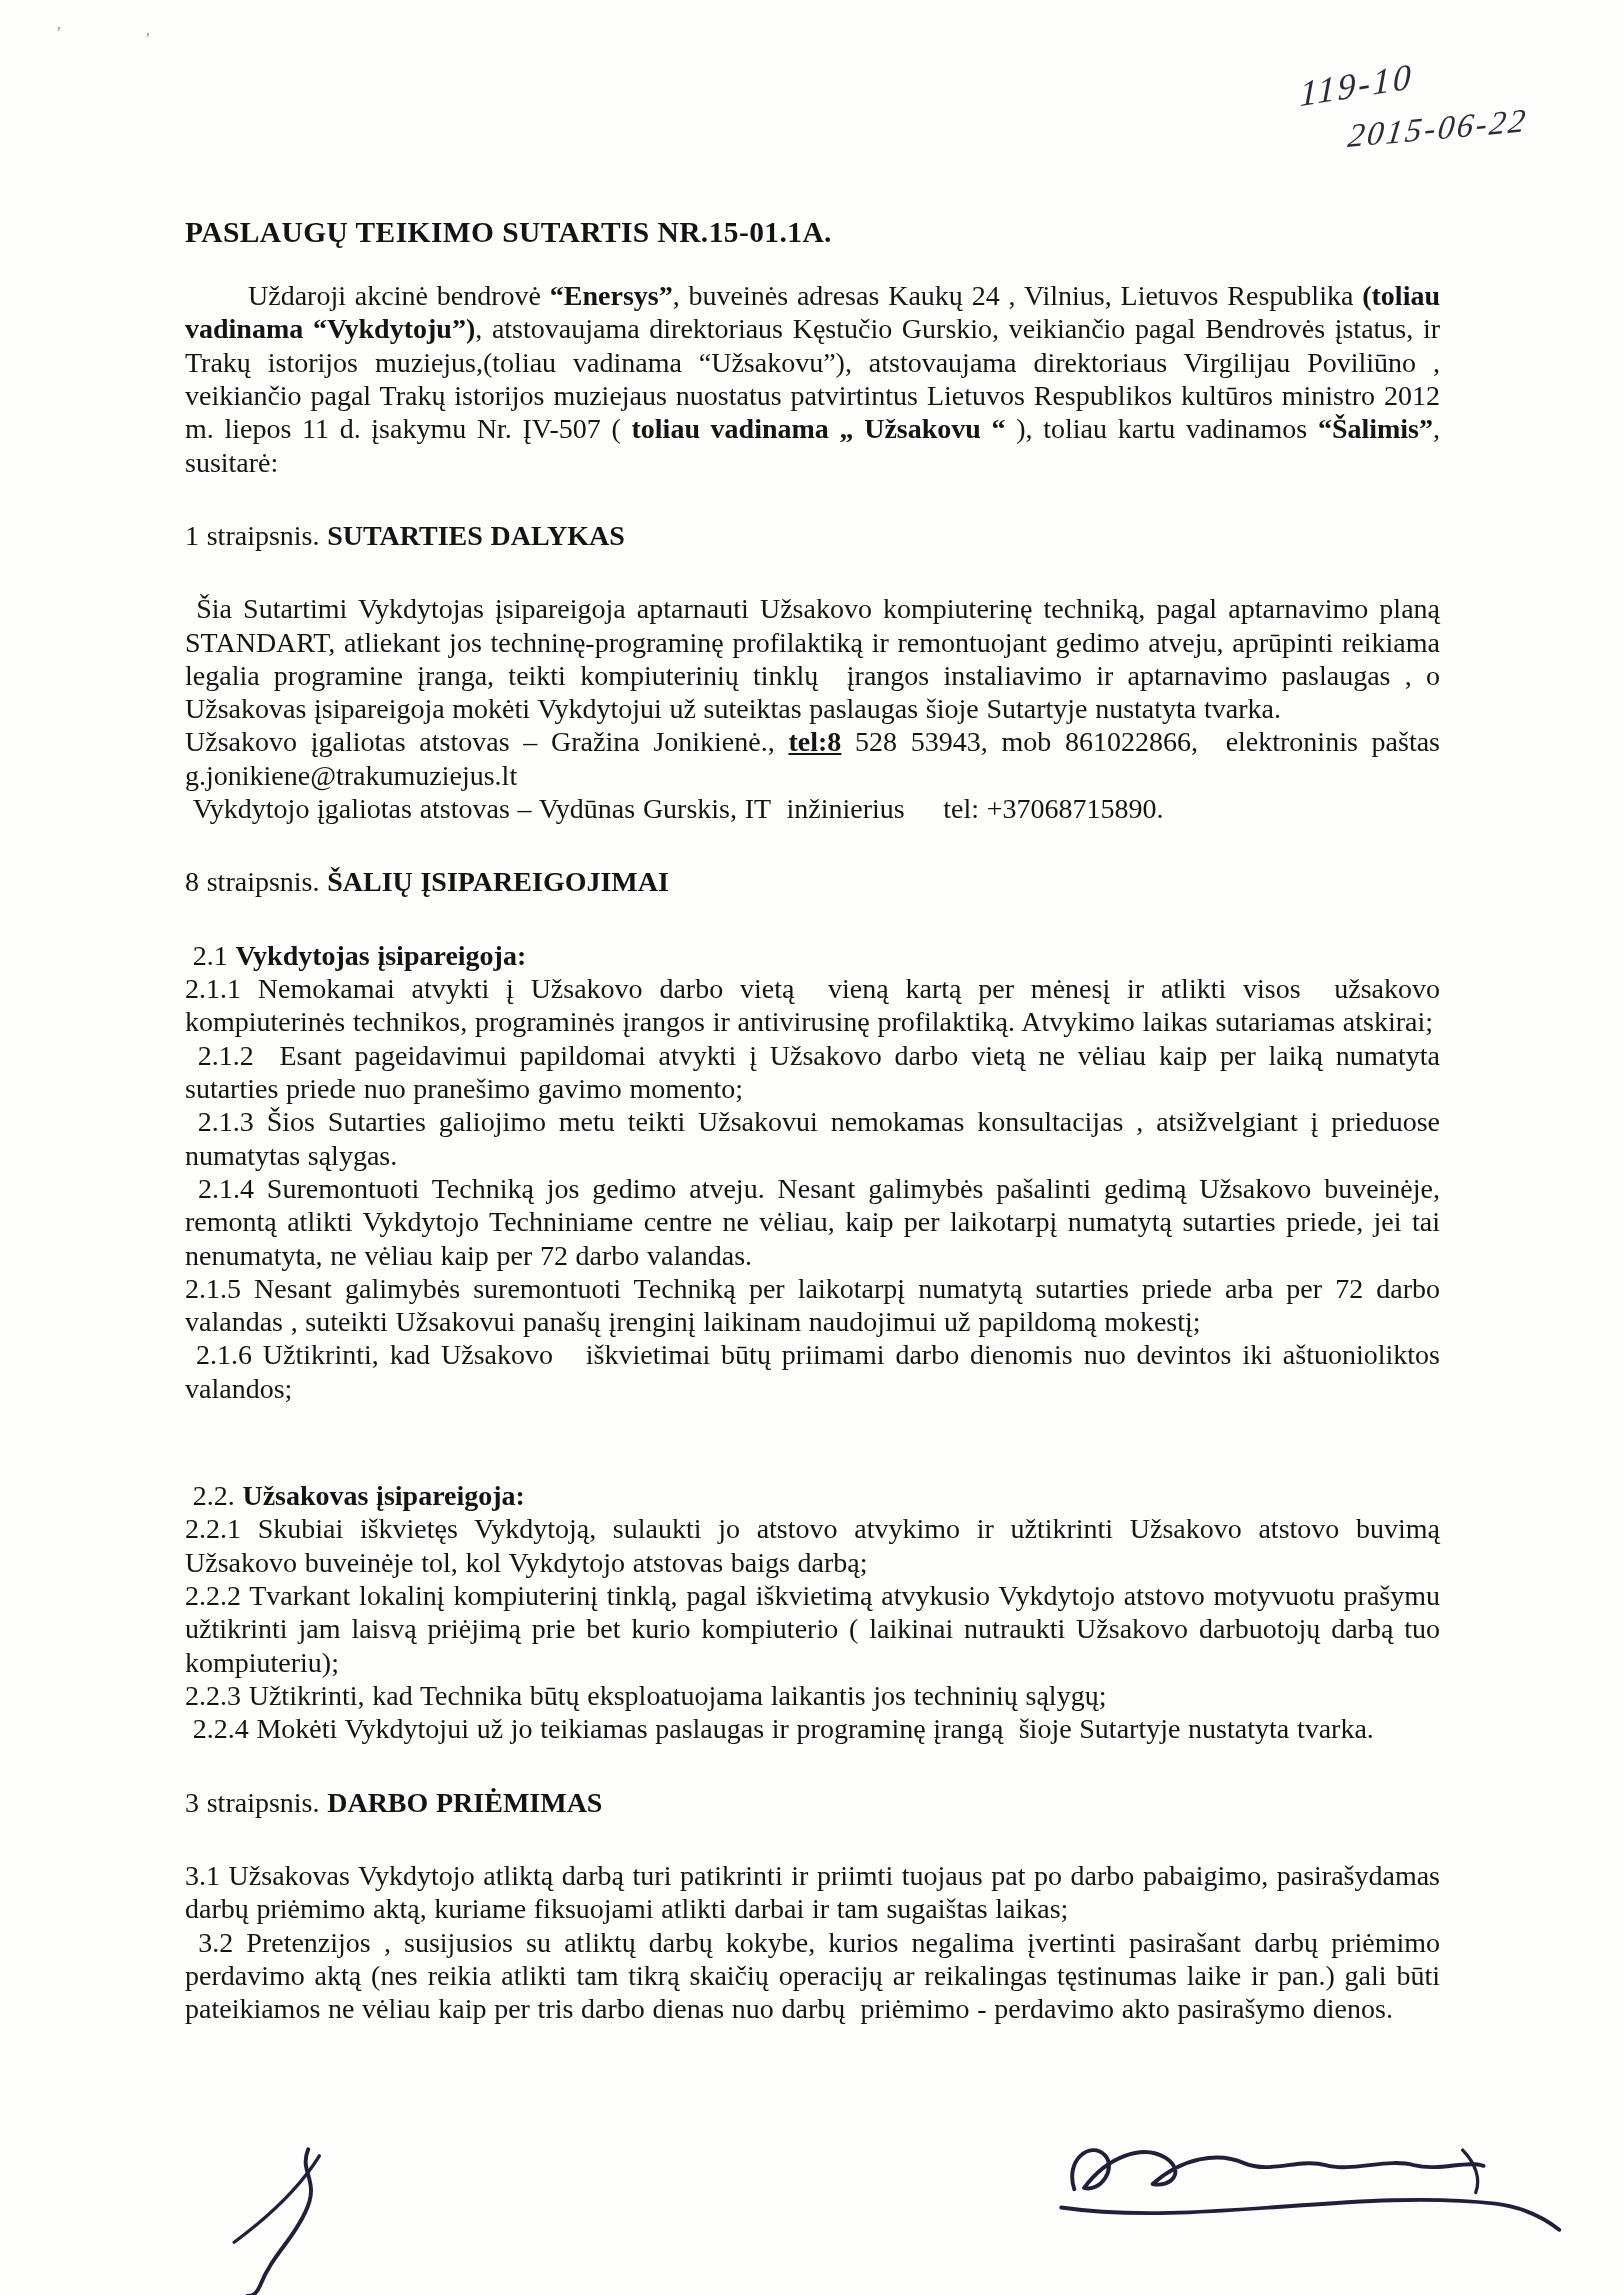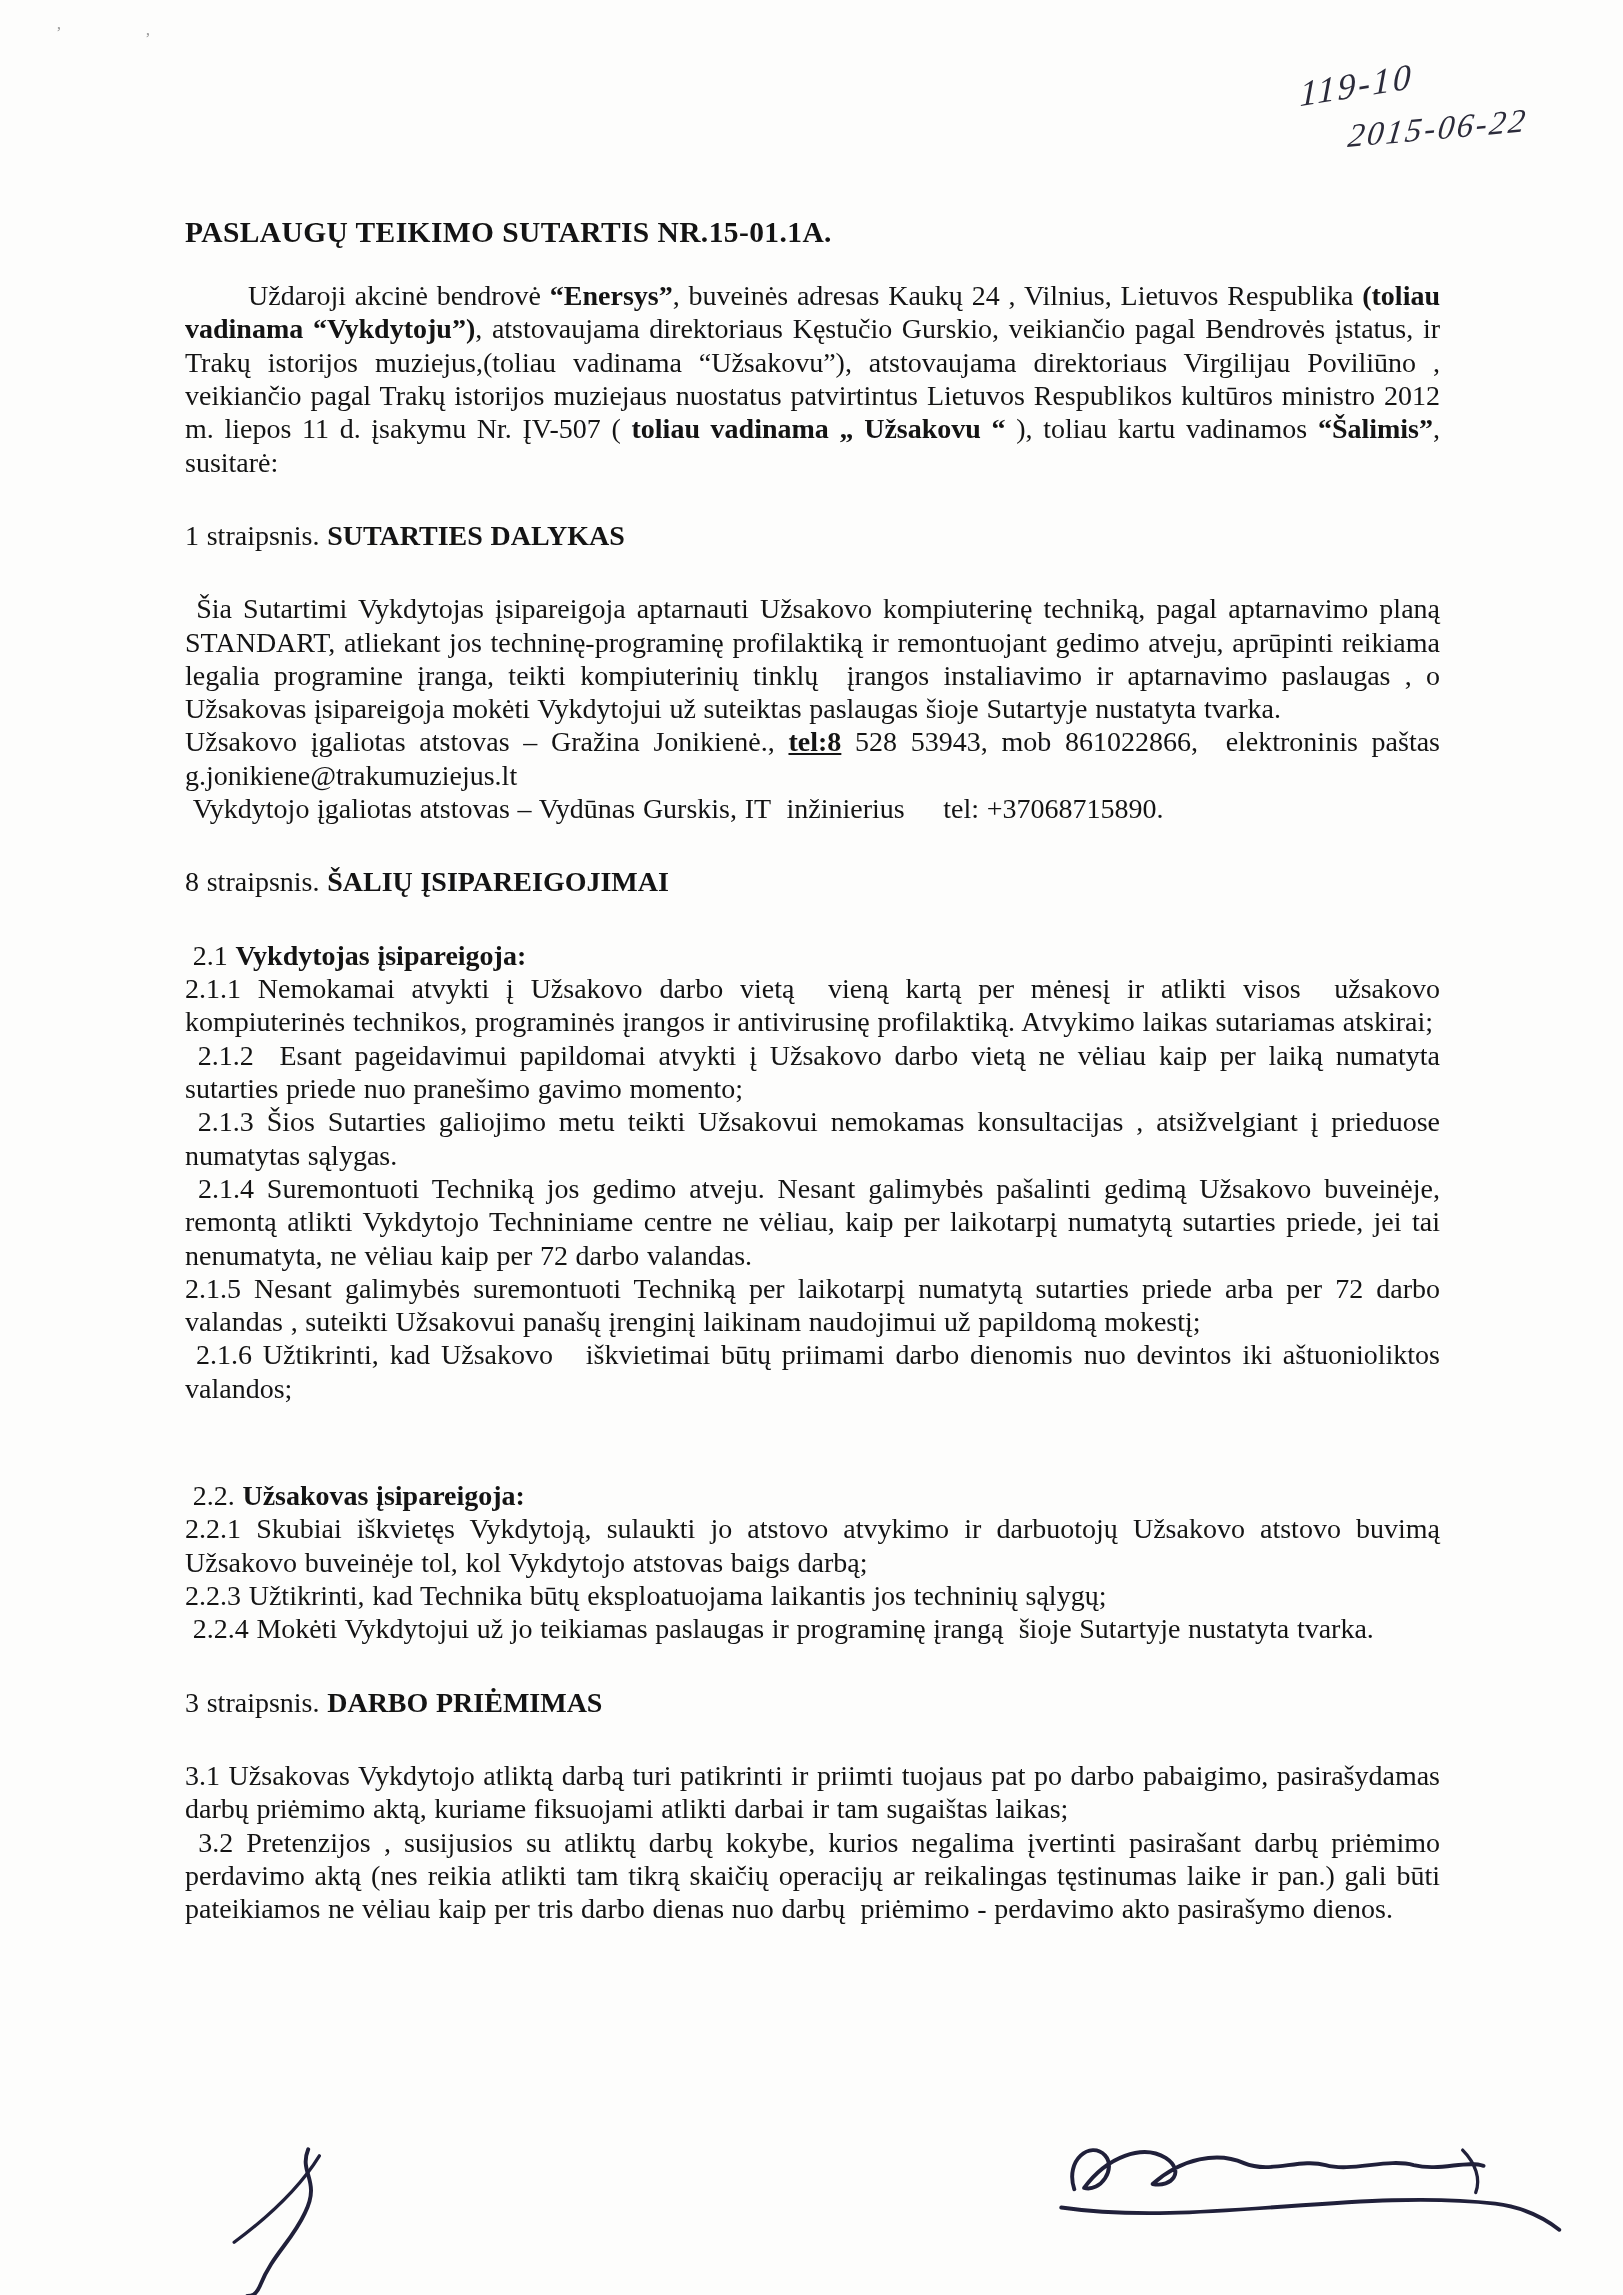--- a/index.html
+++ b/index.html
@@ -94,21 +94,22 @@
         <p class="blk"><span>&nbsp;Vykdytojo įgaliotas atstovas – Vydūnas Gurskis, IT&nbsp; inžinierius&nbsp;&nbsp;&nbsp;&nbsp; tel: +37068715890.</span></p>
         <p class="blk gap"><span>8 straipsnis. </span><span class="b">ŠALIŲ ĮSIPAREIGOJIMAI</span></p>
         <p class="blk gap"><span>&nbsp;2.1 </span><span class="b">Vykdytojas įsipareigoja:</span></p>
         <p class="blk"><span>2.1.1 Nemokamai atvykti į Užsakovo darbo vietą&nbsp; vieną kartą per mėnesį ir atlikti visos&nbsp; užsakovo kompiuterinės technikos, programinės įrangos ir antivirusinę profilaktiką. Atvykimo laikas sutariamas atskirai;</span></p>
         <p class="blk"><span>&nbsp;2.1.2&nbsp; Esant pageidavimui papildomai atvykti į Užsakovo darbo vietą ne vėliau kaip per laiką numatyta sutarties priede nuo pranešimo gavimo momento;</span></p>
         <p class="blk"><span>&nbsp;2.1.3 Šios Sutarties galiojimo metu teikti Užsakovui nemokamas konsultacijas , atsižvelgiant į prieduose numatytas sąlygas.</span></p>
         <p class="blk"><span>&nbsp;2.1.4 Suremontuoti Techniką jos gedimo atveju. Nesant galimybės pašalinti gedimą Užsakovo buveinėje, remontą atlikti Vykdytojo Techniniame centre ne vėliau, kaip per laikotarpį numatytą sutarties priede, jei tai nenumatyta, ne vėliau kaip per 72 darbo valandas.</span></p>
         <p class="blk"><span>2.1.5 Nesant galimybės suremontuoti Techniką per laikotarpį numatytą sutarties priede arba per 72 darbo valandas , suteikti Užsakovui panašų įrenginį laikinam naudojimui už papildomą mokestį;</span></p>
         <p class="blk"><span>&nbsp;2.1.6 Užtikrinti, kad Užsakovo&nbsp;&nbsp; iškvietimai būtų priimami darbo dienomis nuo devintos iki aštuonioliktos valandos;</span></p>
         <p class="blk gap-xl"><span>&nbsp;2.2. </span><span class="b">Užsakovas įsipareigoja:</span></p>
-        <p class="blk"><span>2.2.1 Skubiai iškvietęs Vykdytoją, sulaukti jo atstovo atvykimo ir darbuotojų Užsakovo atstovo buvimą Užsakovo buveinėje tol, kol Vykdytojo atstovas baigs darbą;</span></p>
+        <p class="blk"><span>2.2.1 Skubiai iškvietęs Vykdytoją, sulaukti jo atstovo atvykimo ir užtikrinti Užsakovo atstovo buvimą Užsakovo buveinėje tol, kol Vykdytojo atstovas baigs darbą;</span></p>
+        <p class="blk"><span>2.2.2 Tvarkant lokalinį kompiuterinį tinklą, pagal iškvietimą atvykusio Vykdytojo atstovo motyvuotu prašymu užtikrinti jam laisvą priėjimą prie bet kurio kompiuterio ( laikinai nutraukti Užsakovo darbuotojų darbą tuo kompiuteriu);</span></p>
         <p class="blk"><span>2.2.3 Užtikrinti, kad Technika būtų eksploatuojama laikantis jos techninių sąlygų;</span></p>
         <p class="blk"><span>&nbsp;2.2.4 Mokėti Vykdytojui už jo teikiamas paslaugas ir programinę įrangą&nbsp; šioje Sutartyje nustatyta tvarka.</span></p>
         <p class="blk gap"><span>3 straipsnis. </span><span class="b">DARBO PRIĖMIMAS</span></p>
         <p class="blk gap"><span>3.1 Užsakovas Vykdytojo atliktą darbą turi patikrinti ir priimti tuojaus pat po darbo pabaigimo, pasirašydamas darbų priėmimo aktą, kuriame fiksuojami atlikti darbai ir tam sugaištas laikas;</span></p>
         <p class="blk"><span>&nbsp;3.2 Pretenzijos , susijusios su atliktų darbų kokybe, kurios negalima įvertinti pasirašant darbų priėmimo perdavimo aktą (nes reikia atlikti tam tikrą skaičių operacijų ar reikalingas tęstinumas laike ir pan.) gali būti pateikiamos ne vėliau kaip per tris darbo dienas nuo darbų&nbsp; priėmimo - perdavimo akto pasirašymo dienos.</span></p>
       </div>
   </div>
 
   <svg class="sig sig-left" width="164" height="154" viewBox="0 0 250 235">
     <path d="M165,8 C150,45 185,55 160,105 C140,148 110,170 92,215 C85,232 78,232 72,232" stroke-width="6"></path>

